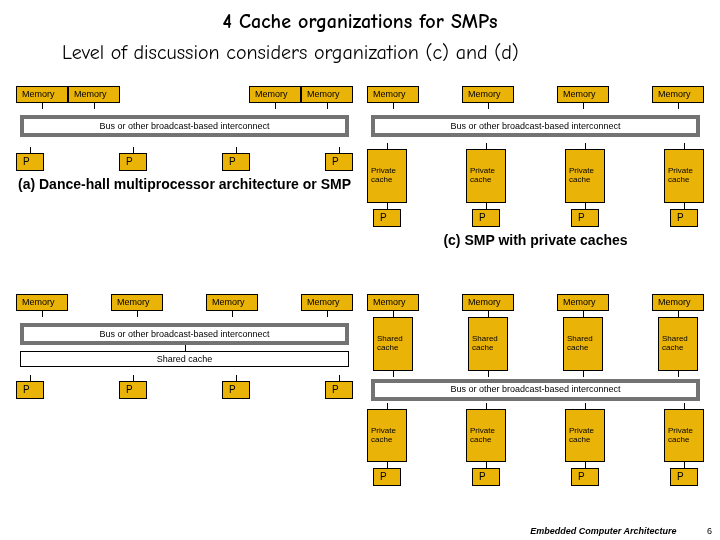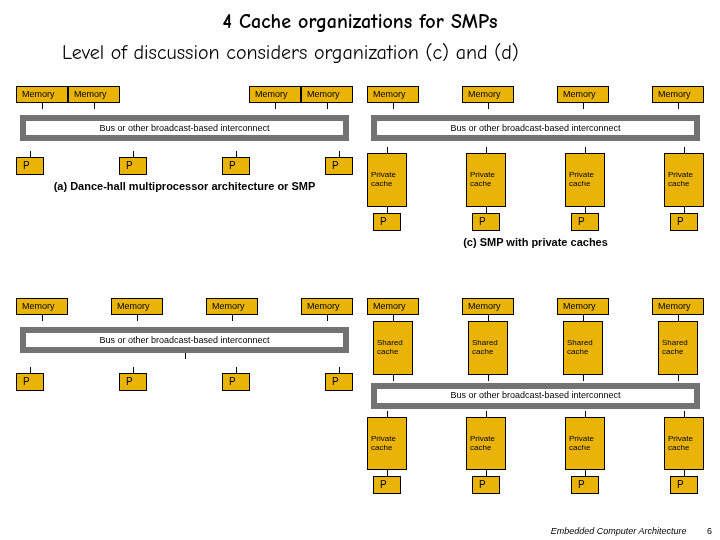--- a/index.html
+++ b/index.html
@@ -49,53 +49,53 @@
     border:1px solid #000;
     background:#eab308;
     padding:3px 5px;
     font-size:9px;
   }
   .box.mem { min-width:40px; }
   .box.p { min-width:14px; padding:3px 6px; font-size:10px; }
   .box.cache { min-width:32px; font-size:8px; padding:17px 3px; line-height:1.1; }
   .bus {
     margin:0 10px;
-    border:6px solid #737373;
+    border:4px solid #737373;
     height:14px;
     display:flex; align-items:center; justify-content:center;
     font-size:9px;
     position:relative;
   }
   .sharedbar {
     margin:0 10px;
     border:1px solid #000;
     height:14px;
     display:flex; align-items:center; justify-content:center;
     font-size:9px;
     position:relative;
   }
   .caption {
     text-align:center;
     font-weight:bold;
-    font-size:11px;
+    font-size:14px;
     margin-top:6px;
     font-family: Arial, Helvetica, sans-serif;
   }
   .vline-short {
     width:1px; height:6px; background:#000; margin:0 auto;
   }
   .col {
     display:flex; flex-direction:column; align-items:center;
   }
   .footer-wrap {
     position:absolute; bottom:4px; right:8px;
     font-family: Arial, Helvetica, sans-serif;
     font-size:9px;
   }
-  .footer-wrap .ft { font-style:italic; display:inline-block; margin-right:18px; }
+  .footer-wrap .ft { font-style:italic; display:inline-block; margin-right:28px;font-weight:bold; }
   .footer-wrap .pn { display:inline-block; }
 </style>
 </head>
 <body>
 
 <div class="title">4 Cache organizations for SMPs</div>
 <div class="subtitle">Level of discussion considers organization (c) and (d)</div>
 
 <div class="diagrams">
 
@@ -214,20 +214,23 @@
           <div class="box mem">Memory</div>
           <div class="vline-short"></div>
         </div>
     </div>
     <div class="bus">
         <span>Bus or other broadcast-based interconnect</span>
       </div>
     <div style="height:6px; position:relative;">
       <div style="position:absolute;left:50%;top:0;width:1px;height:6px;background:#000;"></div>
     </div>
+    <div class="sharedbar">
+        <span>Shared cache</span>
+      </div>
     <div class="row" style="margin-top:8px;">
       <div class="col">
           <div class="vline-short"></div>
           <div class="box p">P</div>
         </div>
       <div class="col">
           <div class="vline-short"></div>
           <div class="box p">P</div>
         </div>
       <div class="col">

